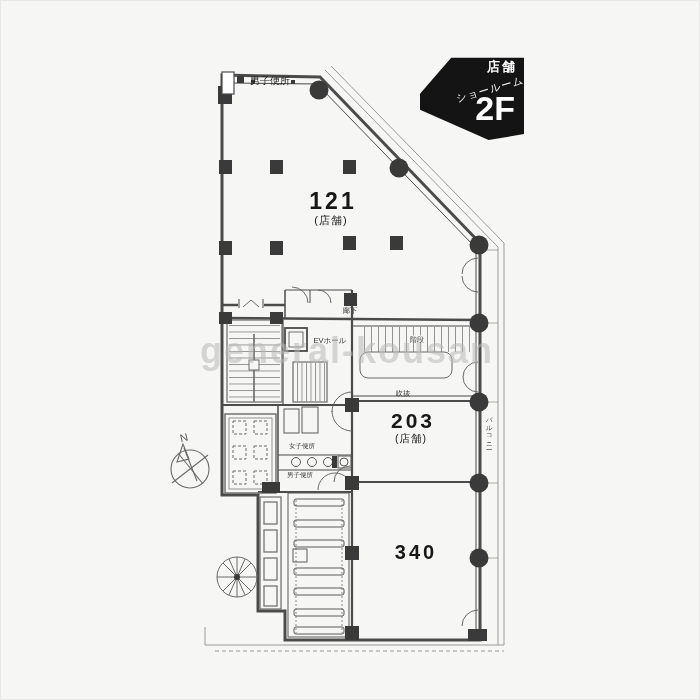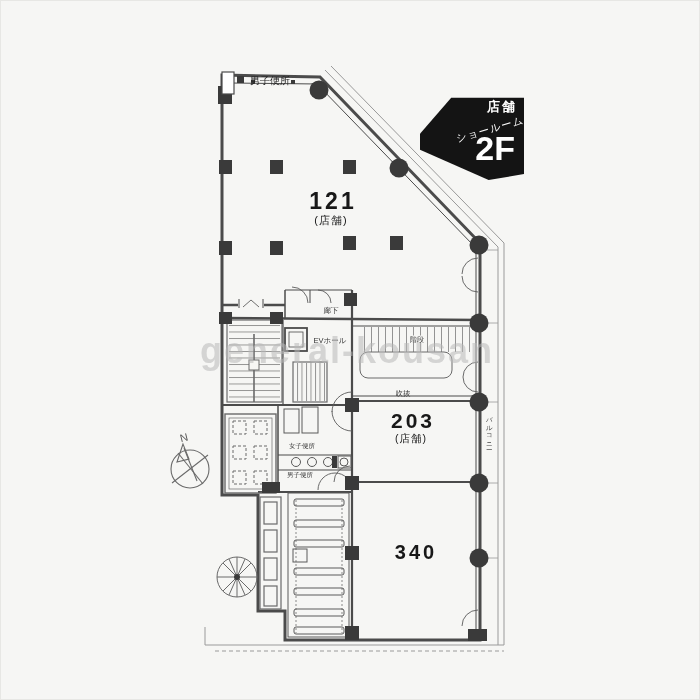--- a/index.html
+++ b/index.html
@@ -14,21 +14,21 @@
   .col{fill:var(--column);stroke:none;}
   .lbl{position:absolute;transform:translate(-50%,-50%);color:#1f1f1f;
        white-space:nowrap;line-height:1;}
   .tiny{font-size:7.5px;color:#333;}
   .room-num{font-weight:bold;letter-spacing:3px;color:#181818;}
   .room-type{font-size:11px;letter-spacing:1px;color:#181818;}
   #watermark{font-size:36px;letter-spacing:2px;color:var(--watermark);
        opacity:.55;font-weight:bold;z-index:5;}
   #corner-label{position:absolute;left:420px;top:56px;width:104px;height:84px;
        background:var(--label_bg);color:var(--label_fg);z-index:6;
-       clip-path:polygon(30% 2%,100% 2%,100% 93%,66% 100%,0% 64%,0% 45%);margin-top:40px;}
+       clip-path:polygon(30% 2%,100% 2%,100% 93%,66% 100%,0% 64%,0% 45%);}
   #corner-label .l1{position:absolute;right:7px;top:2px;font-size:13px;font-weight:bold;letter-spacing:2px;}
   #corner-label .l2{position:absolute;right:0px;top:19px;font-size:10.5px;letter-spacing:1px;
        transform:rotate(-16deg);transform-origin:90% 50%;}
   #corner-label .l3{position:absolute;right:9px;top:33px;font-size:34px;font-weight:bold;}
   #lbl-stairs{background:var(--paper);padding:0 2px;}
   #lbl-balcony{writing-mode:vertical-rl;font-size:6.5px;letter-spacing:1px;color:#444;}
   #lbl-north{font-size:11px;color:#555;transform:translate(-50%,-50%) rotate(-14deg);}
 </style>
 </head>
 <body>
@@ -235,21 +235,21 @@
   <span class="l1">店舗</span>
   <span class="l2">ショールーム</span>
   <span class="l3">2F</span>
 </div>
 
 <div class="lbl" style="left:270px;top:81px;font-size:10px;color:#222;">男子便所</div>
 
 <div class="lbl room-num" style="left:333px;top:201px;font-size:23px;">121</div>
 <div class="lbl room-type" style="left:331px;top:220px;">(店舗)</div>
 
-<div class="lbl tiny" style="left:331px;top:311px;text-align:right;">廊下</div>
+<div class="lbl tiny" style="left:350px;top:311px;text-align:right;">廊下</div>
 
 <div class="lbl tiny" style="left:330px;top:341px;">EVホール</div>
 
 <div class="lbl tiny" id="lbl-stairs" style="left:417px;top:339px;font-size:7px;">階段</div>
 
 <div class="lbl tiny" style="left:403px;top:366px;margin-top:28px;">吹抜</div>
 
 <div class="lbl room-num" style="left:413px;top:420px;font-size:21px;">203</div>
 <div class="lbl room-type" style="left:411px;top:438px;font-size:10.5px;">(店舗)</div>
 

